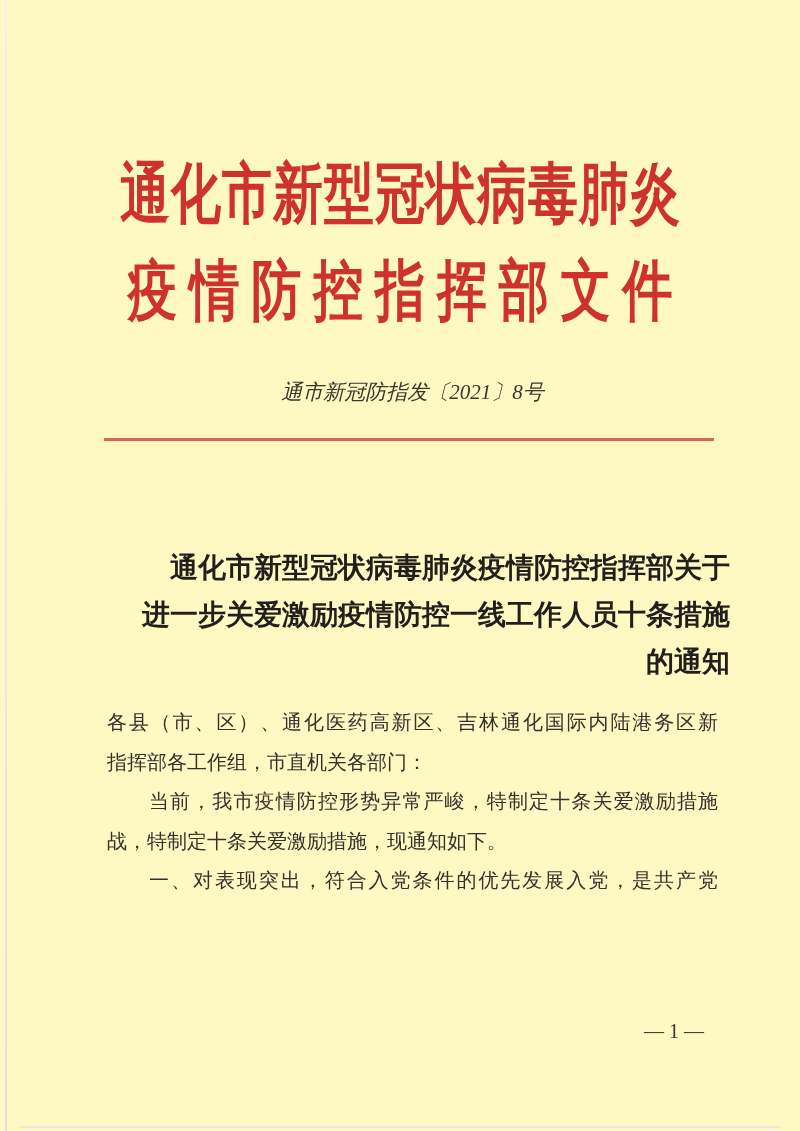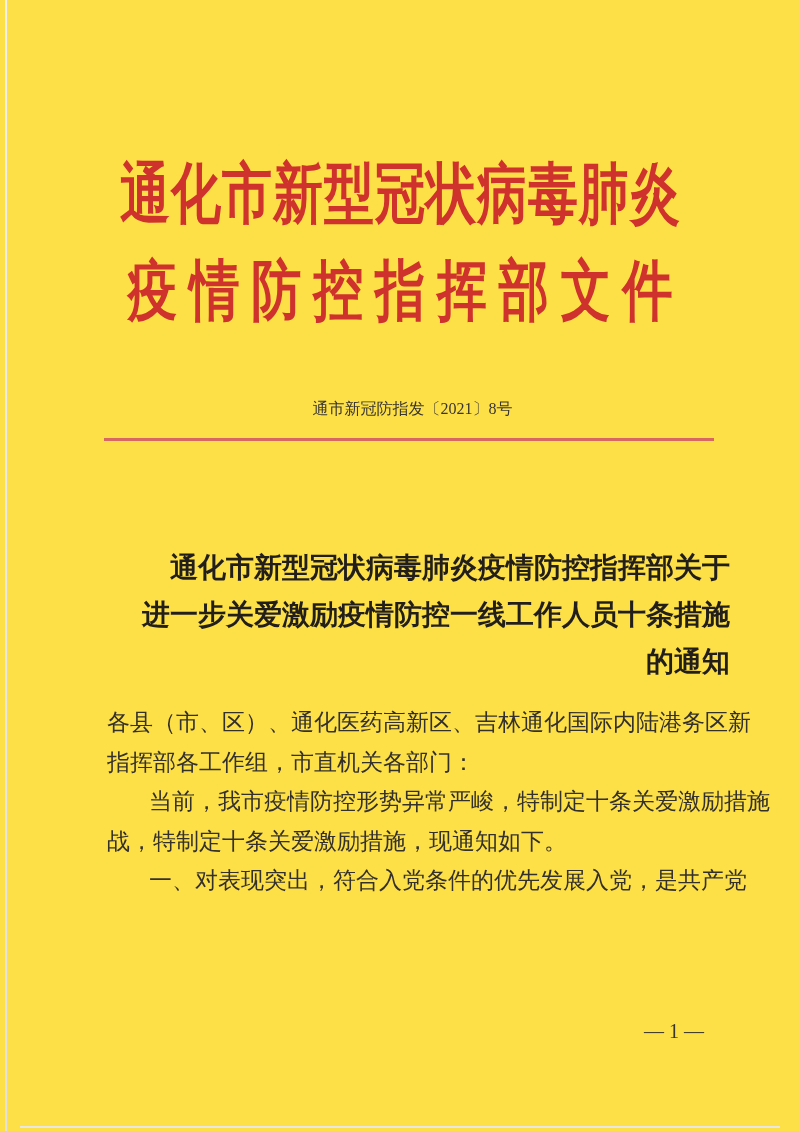--- a/index.html
+++ b/index.html
@@ -1,20 +1,20 @@
 <!DOCTYPE html>
 <html><head>
 <meta charset="utf-8">
 <style>
   html, body { margin: 0; padding: 0; background: #ffffff; }
   .page {
     position: relative;
     width: 800px;
     height: 1131px;
-    background: #fde047;
+    background: #fef9c3;
     overflow: hidden;
     font-family: "Liberation Serif", "DejaVu Serif", serif;
   }
 
   
   .scan-edge-left {
     position: absolute; left: 5px; top: 0; width: 2px; height: 1131px;
     background: linear-gradient(#f3efec, #e4e0db);
   }
   .scan-edge-bottom {
@@ -31,41 +31,41 @@
     margin: 0 auto; font-size: 50px; line-height: 97px;
     white-space: nowrap;
     text-align: justify; text-align-last: justify;
     transform: scaleY(1.32);
   }
   .rh-line1 { width: 560px; }
   .rh-line2 { width: 545px; }
 
   
   .doc-number {
-    position: absolute; top: 394px; left: 107px; width: 611px;
-    text-align: center; font-size: 16px; line-height: 30px; color: #39352f;
+    position: absolute; top: 377px; left: 107px; width: 611px;
+    text-align: center; font-size: 21px; line-height: 30px; color: #39352f; font-style: italic;
   }
 
   
   .red-rule {
     position: absolute; top: 438px; left: 104px; width: 610px; height: 3px;
     background: #d96761;
   }
 
   
   .doc-title {
     position: absolute; top: 544px; left: 95px; width: 635px;
     text-align: right; font-weight: 700; color: #211e1b;
     font-size: 28px; line-height: 47px;
   }
 
   
   .body-text {
     position: absolute; top: 703px; left: 107px; width: 611px;
-    font-size: 23px; line-height: 39.5px; color: #34302b;
+    font-size: 20px; line-height: 39.5px; color: #34302b;
   }
   .bl { white-space: nowrap; }
   .bl.j { text-align: justify; text-align-last: justify; }
   .bl.ind { text-indent: 42px; }
 
   
   .page-number {
     position: absolute; top: 1018px; left: 107px; width: 611px;
     box-sizing: border-box; padding-right: 14px;
     text-align: right; font-size: 20px; line-height: 26px; color: #39352f;

